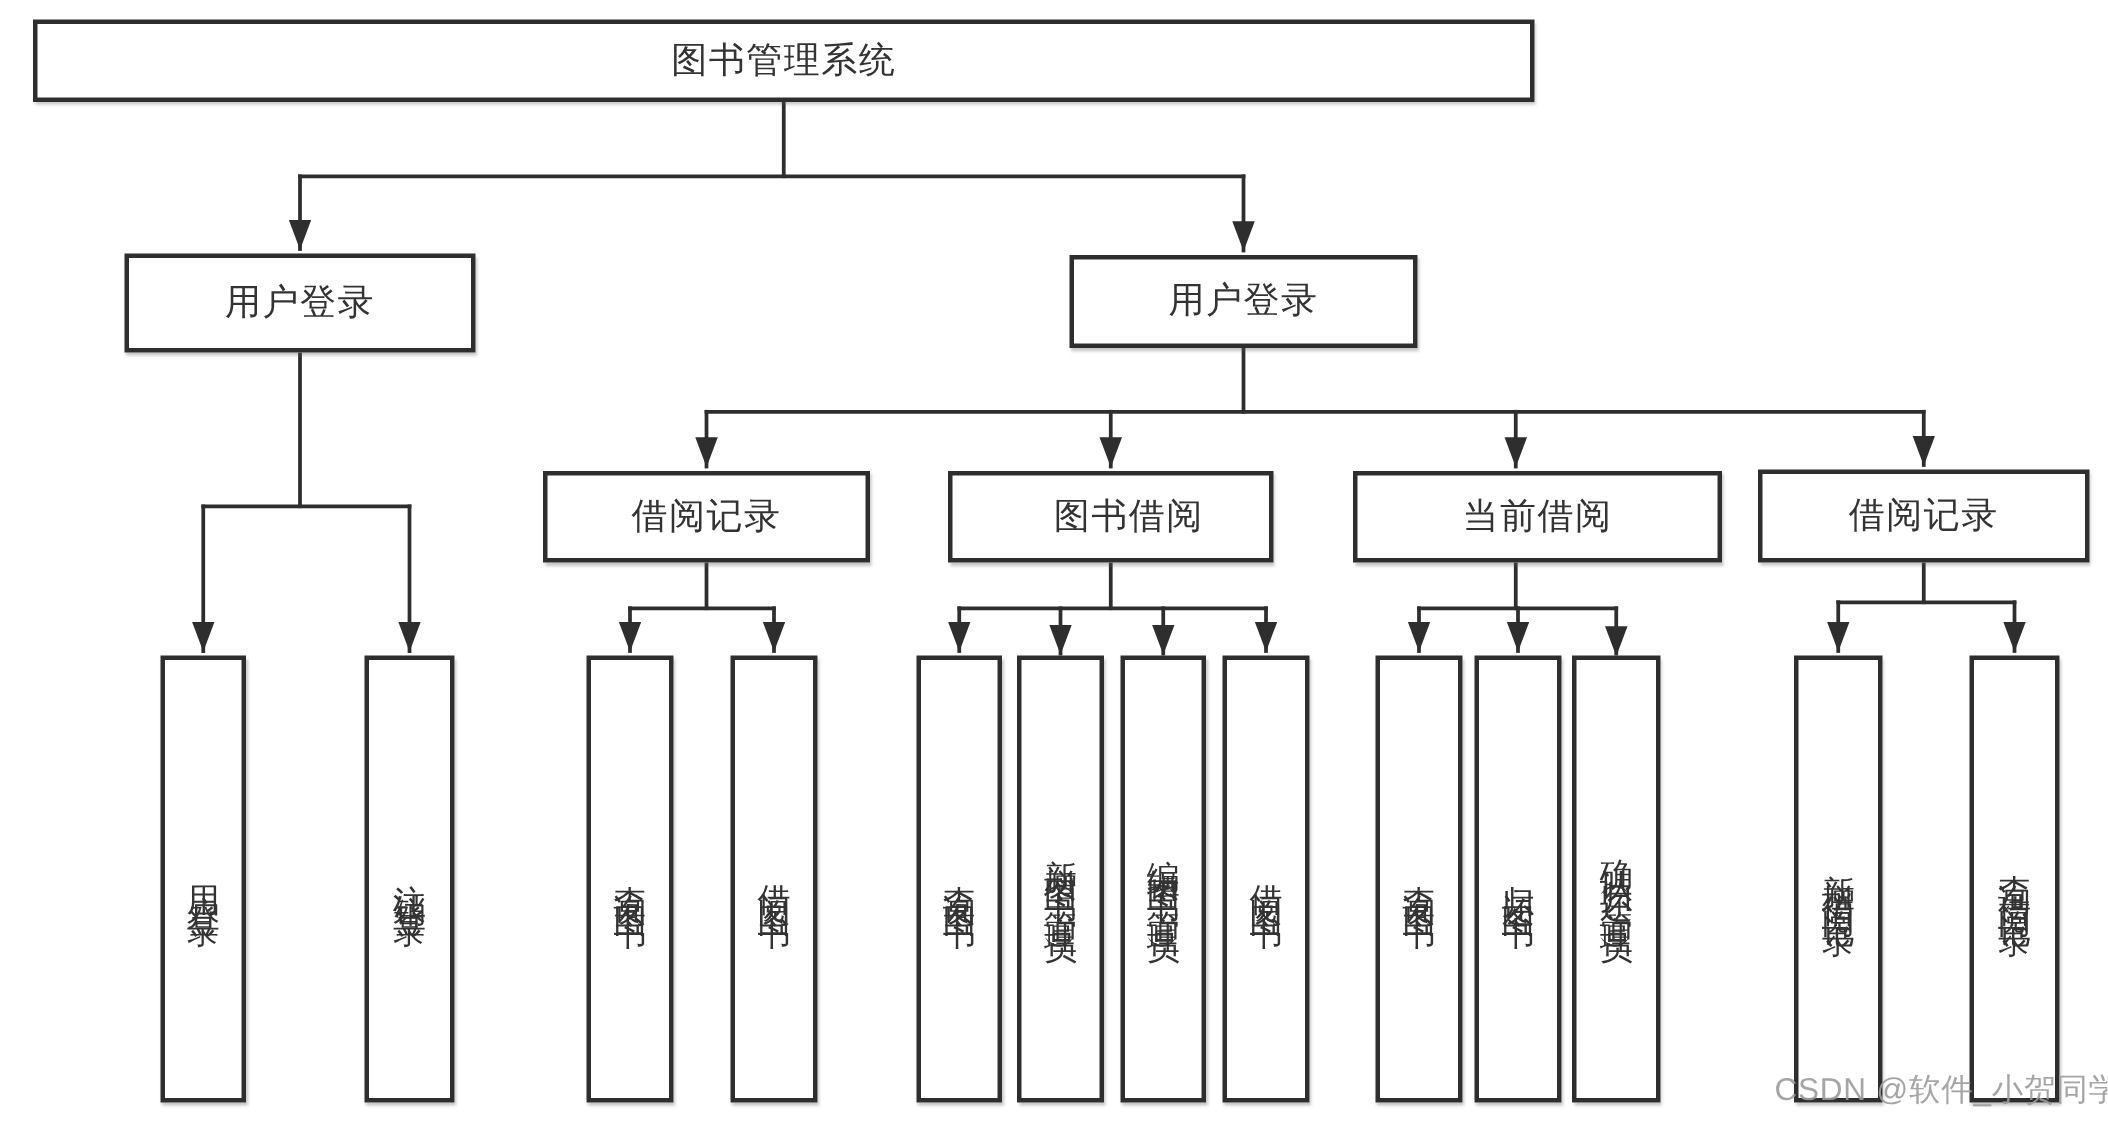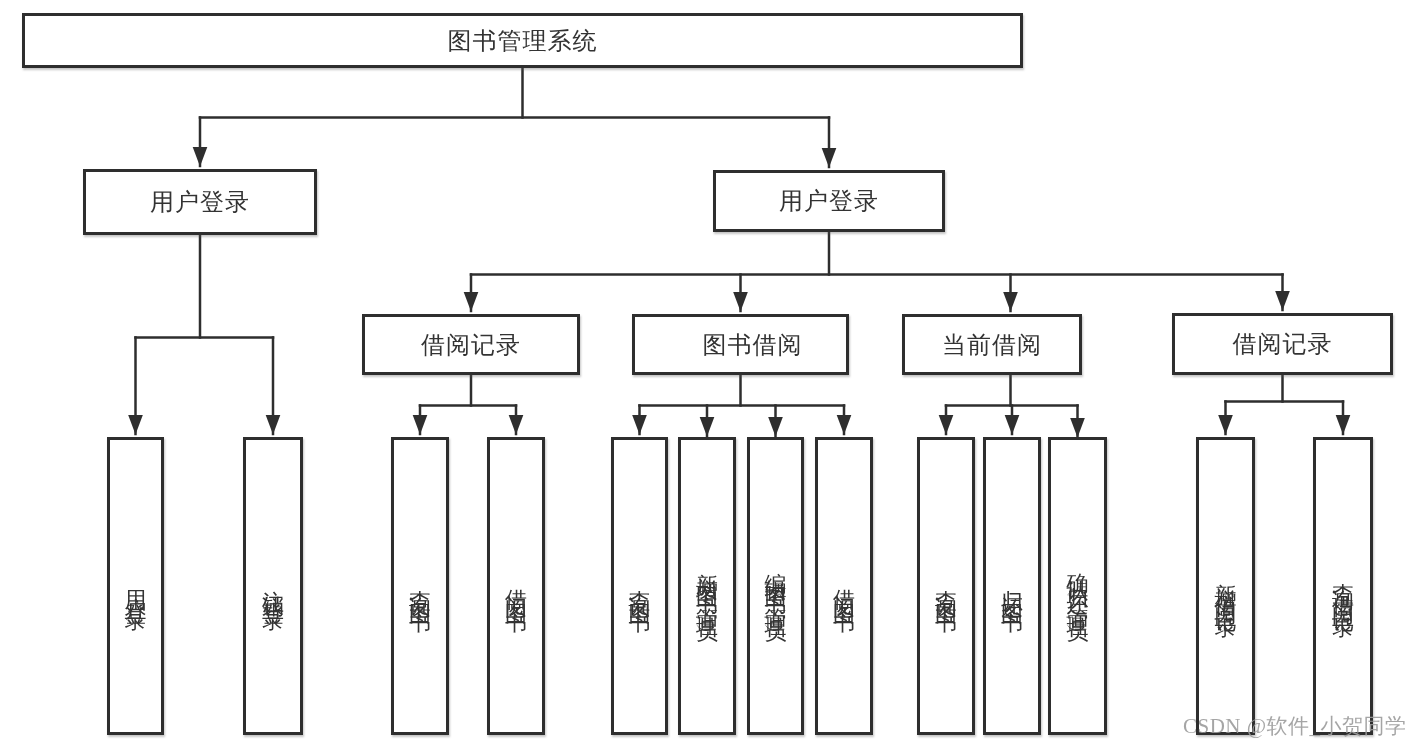--- a/index.html
+++ b/index.html
@@ -2,21 +2,21 @@
 <html><head>
 <meta charset="utf-8">
 <style>
   html, body { margin: 0; padding: 0; background: #ffffff; }
   .canvas {
     position: relative;
     width: 1405px;
     height: 747px;
     background: #ffffff;
     overflow: hidden;
-    font-family: Liberation Serif, serif;
+    font-family: Liberation Sans, sans-serif;
     color: #333333;
   }
   .connectors {
     position: absolute;
     left: 0; top: 0;
     width: 1405px; height: 747px;
   }
   .node {
     position: absolute;
     box-sizing: border-box;
@@ -121,21 +121,21 @@
   <div class="node hnode" style="left:713px; top:170px; width:232px; height:62px;">
     <span>用户登录</span>
   </div>
 
   <div class="node hnode" style="left:362px; top:314px; width:218px; height:61px;">
     <span>借阅记录</span>
   </div>
   <div class="node hnode" style="left:632px; top:314px; width:217px; height:61px;padding-left:24px;">
     <span>图书借阅</span>
   </div>
-  <div class="node hnode" style="left:902px; top:314px; width:180px; height:61px;">
+  <div class="node hnode" style="left:902px; top:314px; width:246px; height:61px;">
     <span>当前借阅</span>
   </div>
   <div class="node hnode" style="left:1172px; top:313px; width:221px; height:62px;">
     <span>借阅记录</span>
   </div>
 
   <div class="node vnode" style="left:107px; width:57px;">
     <span>用户登录</span>
   </div>
   <div class="node vnode" style="left:243px; width:60px;">

